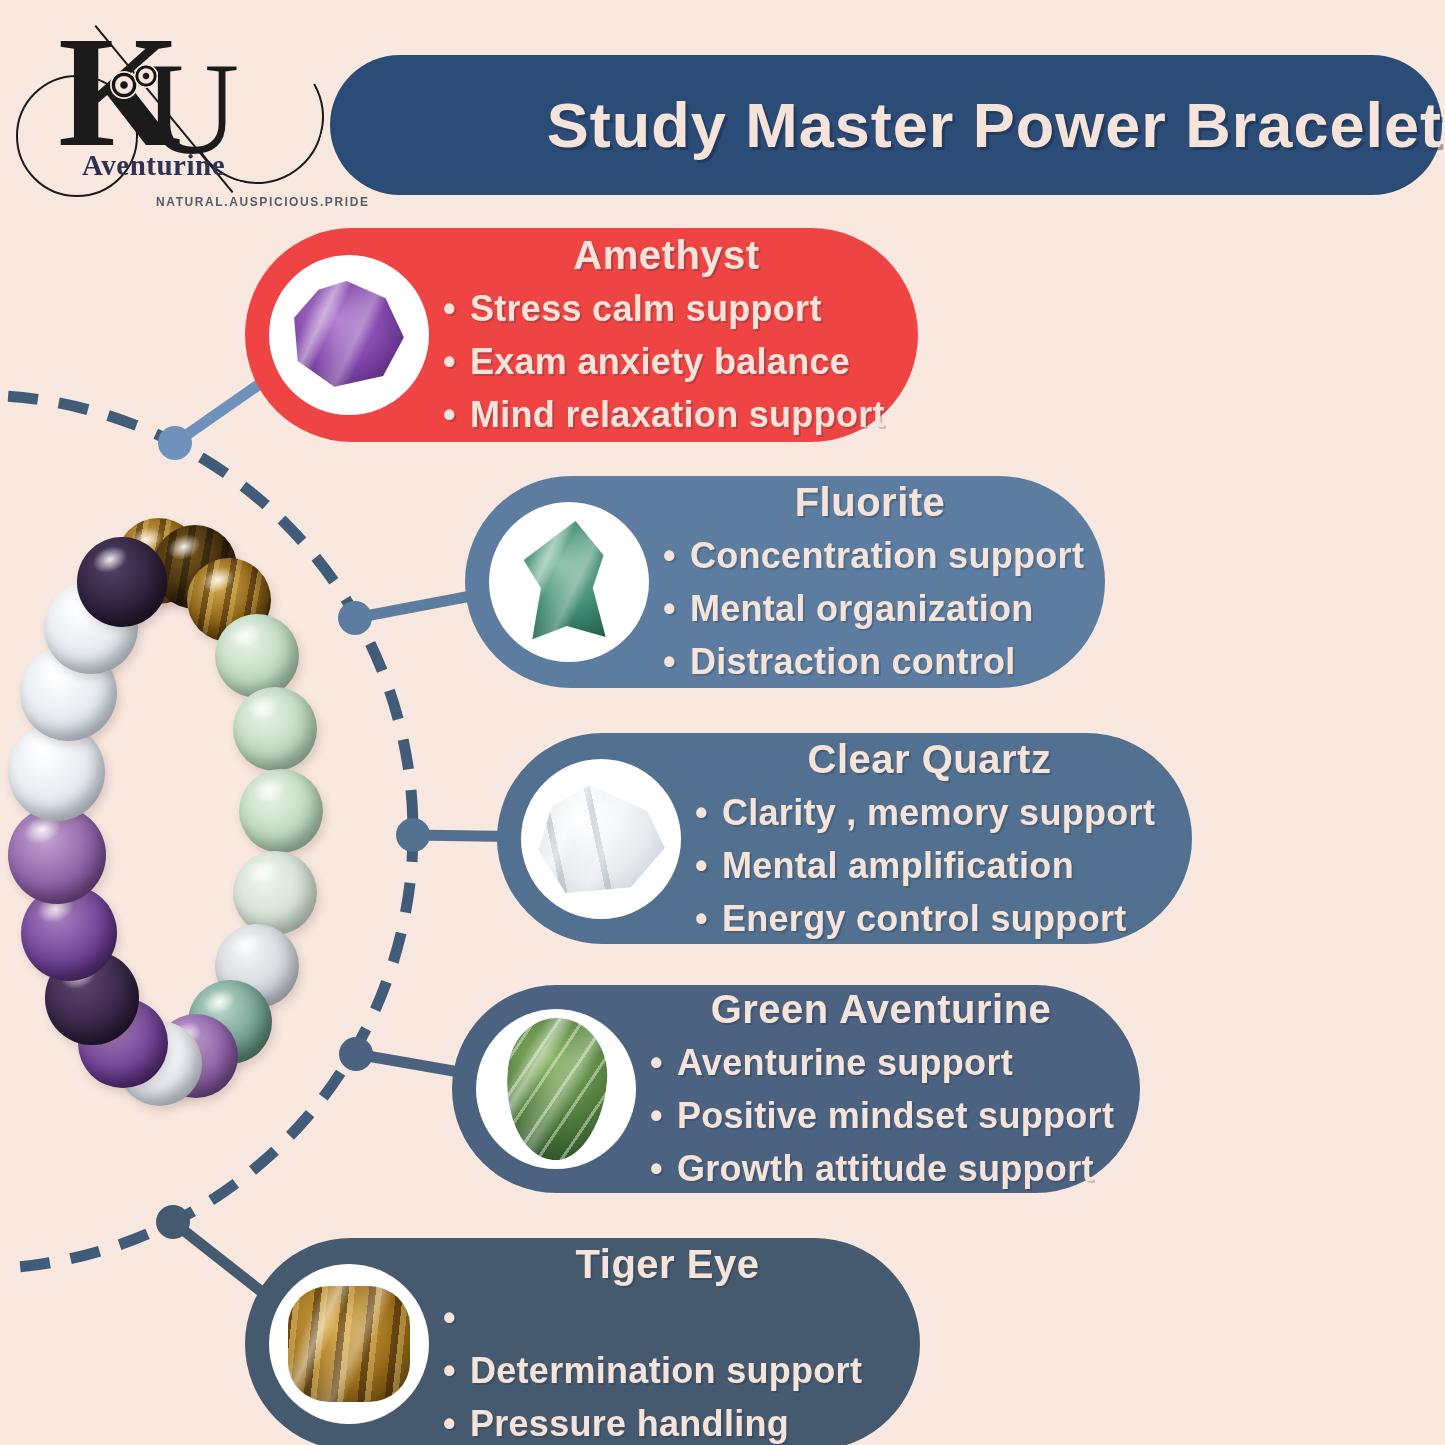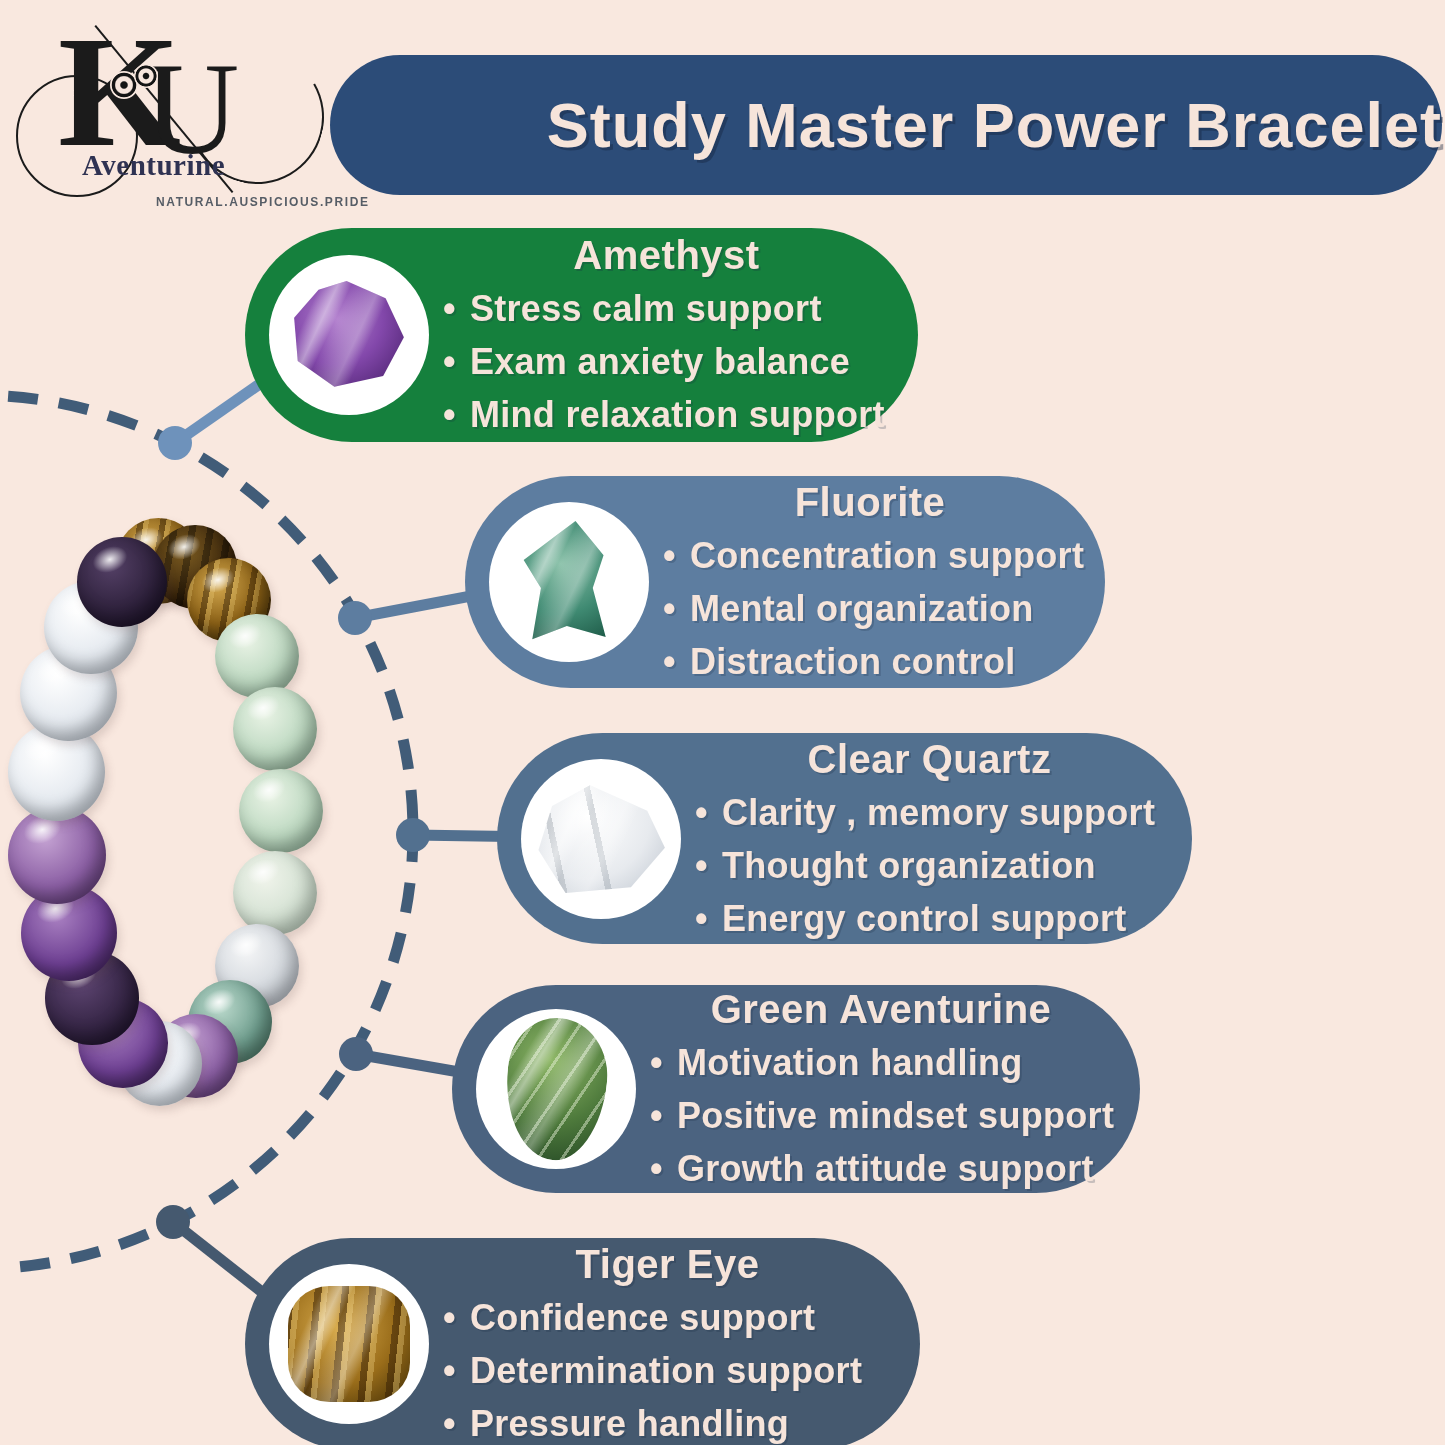--- a/index.html
+++ b/index.html
@@ -146,21 +146,21 @@
     <div class="logo-gear g1"></div>
     <div class="logo-gear g2"></div>
     <div class="logo-name">Aventurine</div>
     <div class="logo-tagline">NATURAL.AUSPICIOUS.PRIDE</div>
   </div>
 
   <div class="banner" style="background-color: rgb(44, 76, 120);">
     <div class="banner-title">Study Master Power Bracelet</div>
   </div>
 
-  <div class="card" style="left: 245px; top: 228px; width: 673px; height: 214px; background-color: #15803d;">
+  <div class="card" style="left: 245px; top: 228px; width: 673px; height: 214px; background-color: #ef4444;">
     <div class="stone-circle">
       <div class="stone stone-amethyst"></div>
     </div>
     <div class="card-text">
       <div class="card-title">Amethyst</div>
       <div class="benefit">
           <span class="mark">•</span>
           <span>Stress calm support</span>
         </div>
       <div class="benefit">
@@ -200,59 +200,58 @@
       <div class="stone stone-clear-quartz"></div>
     </div>
     <div class="card-text">
       <div class="card-title">Clear Quartz</div>
       <div class="benefit">
           <span class="mark">•</span>
           <span>Clarity , memory support</span>
         </div>
       <div class="benefit">
           <span class="mark">•</span>
-          <span>Thought organization</span>
+          <span>Mental amplification</span>
         </div>
       <div class="benefit">
           <span class="mark">•</span>
           <span>Energy control support</span>
         </div>
     </div>
   </div>
 
   <div class="card" style="left: 452px; top: 985px; width: 688px; height: 208px; background-color: rgb(75, 99, 128);">
     <div class="stone-circle">
       <div class="stone stone-green-aventurine"></div>
     </div>
     <div class="card-text">
       <div class="card-title">Green Aventurine</div>
       <div class="benefit">
           <span class="mark">•</span>
-          <span>Motivation handling</span>
+          <span>Aventurine support</span>
         </div>
       <div class="benefit">
           <span class="mark">•</span>
           <span>Positive mindset support</span>
         </div>
       <div class="benefit">
           <span class="mark">•</span>
           <span>Growth attitude support</span>
         </div>
     </div>
   </div>
 
   <div class="card" style="left: 245px; top: 1238px; width: 675px; height: 212px; background-color: rgb(69, 89, 111);">
     <div class="stone-circle">
       <div class="stone stone-tiger-eye"></div>
     </div>
     <div class="card-text">
       <div class="card-title">Tiger Eye</div>
       <div class="benefit">
           <span class="mark">•</span>
-          <span>Confidence support</span>
         </div>
       <div class="benefit">
           <span class="mark">•</span>
           <span>Determination support</span>
         </div>
       <div class="benefit">
           <span class="mark">•</span>
           <span>Pressure handling</span>
         </div>
     </div>

